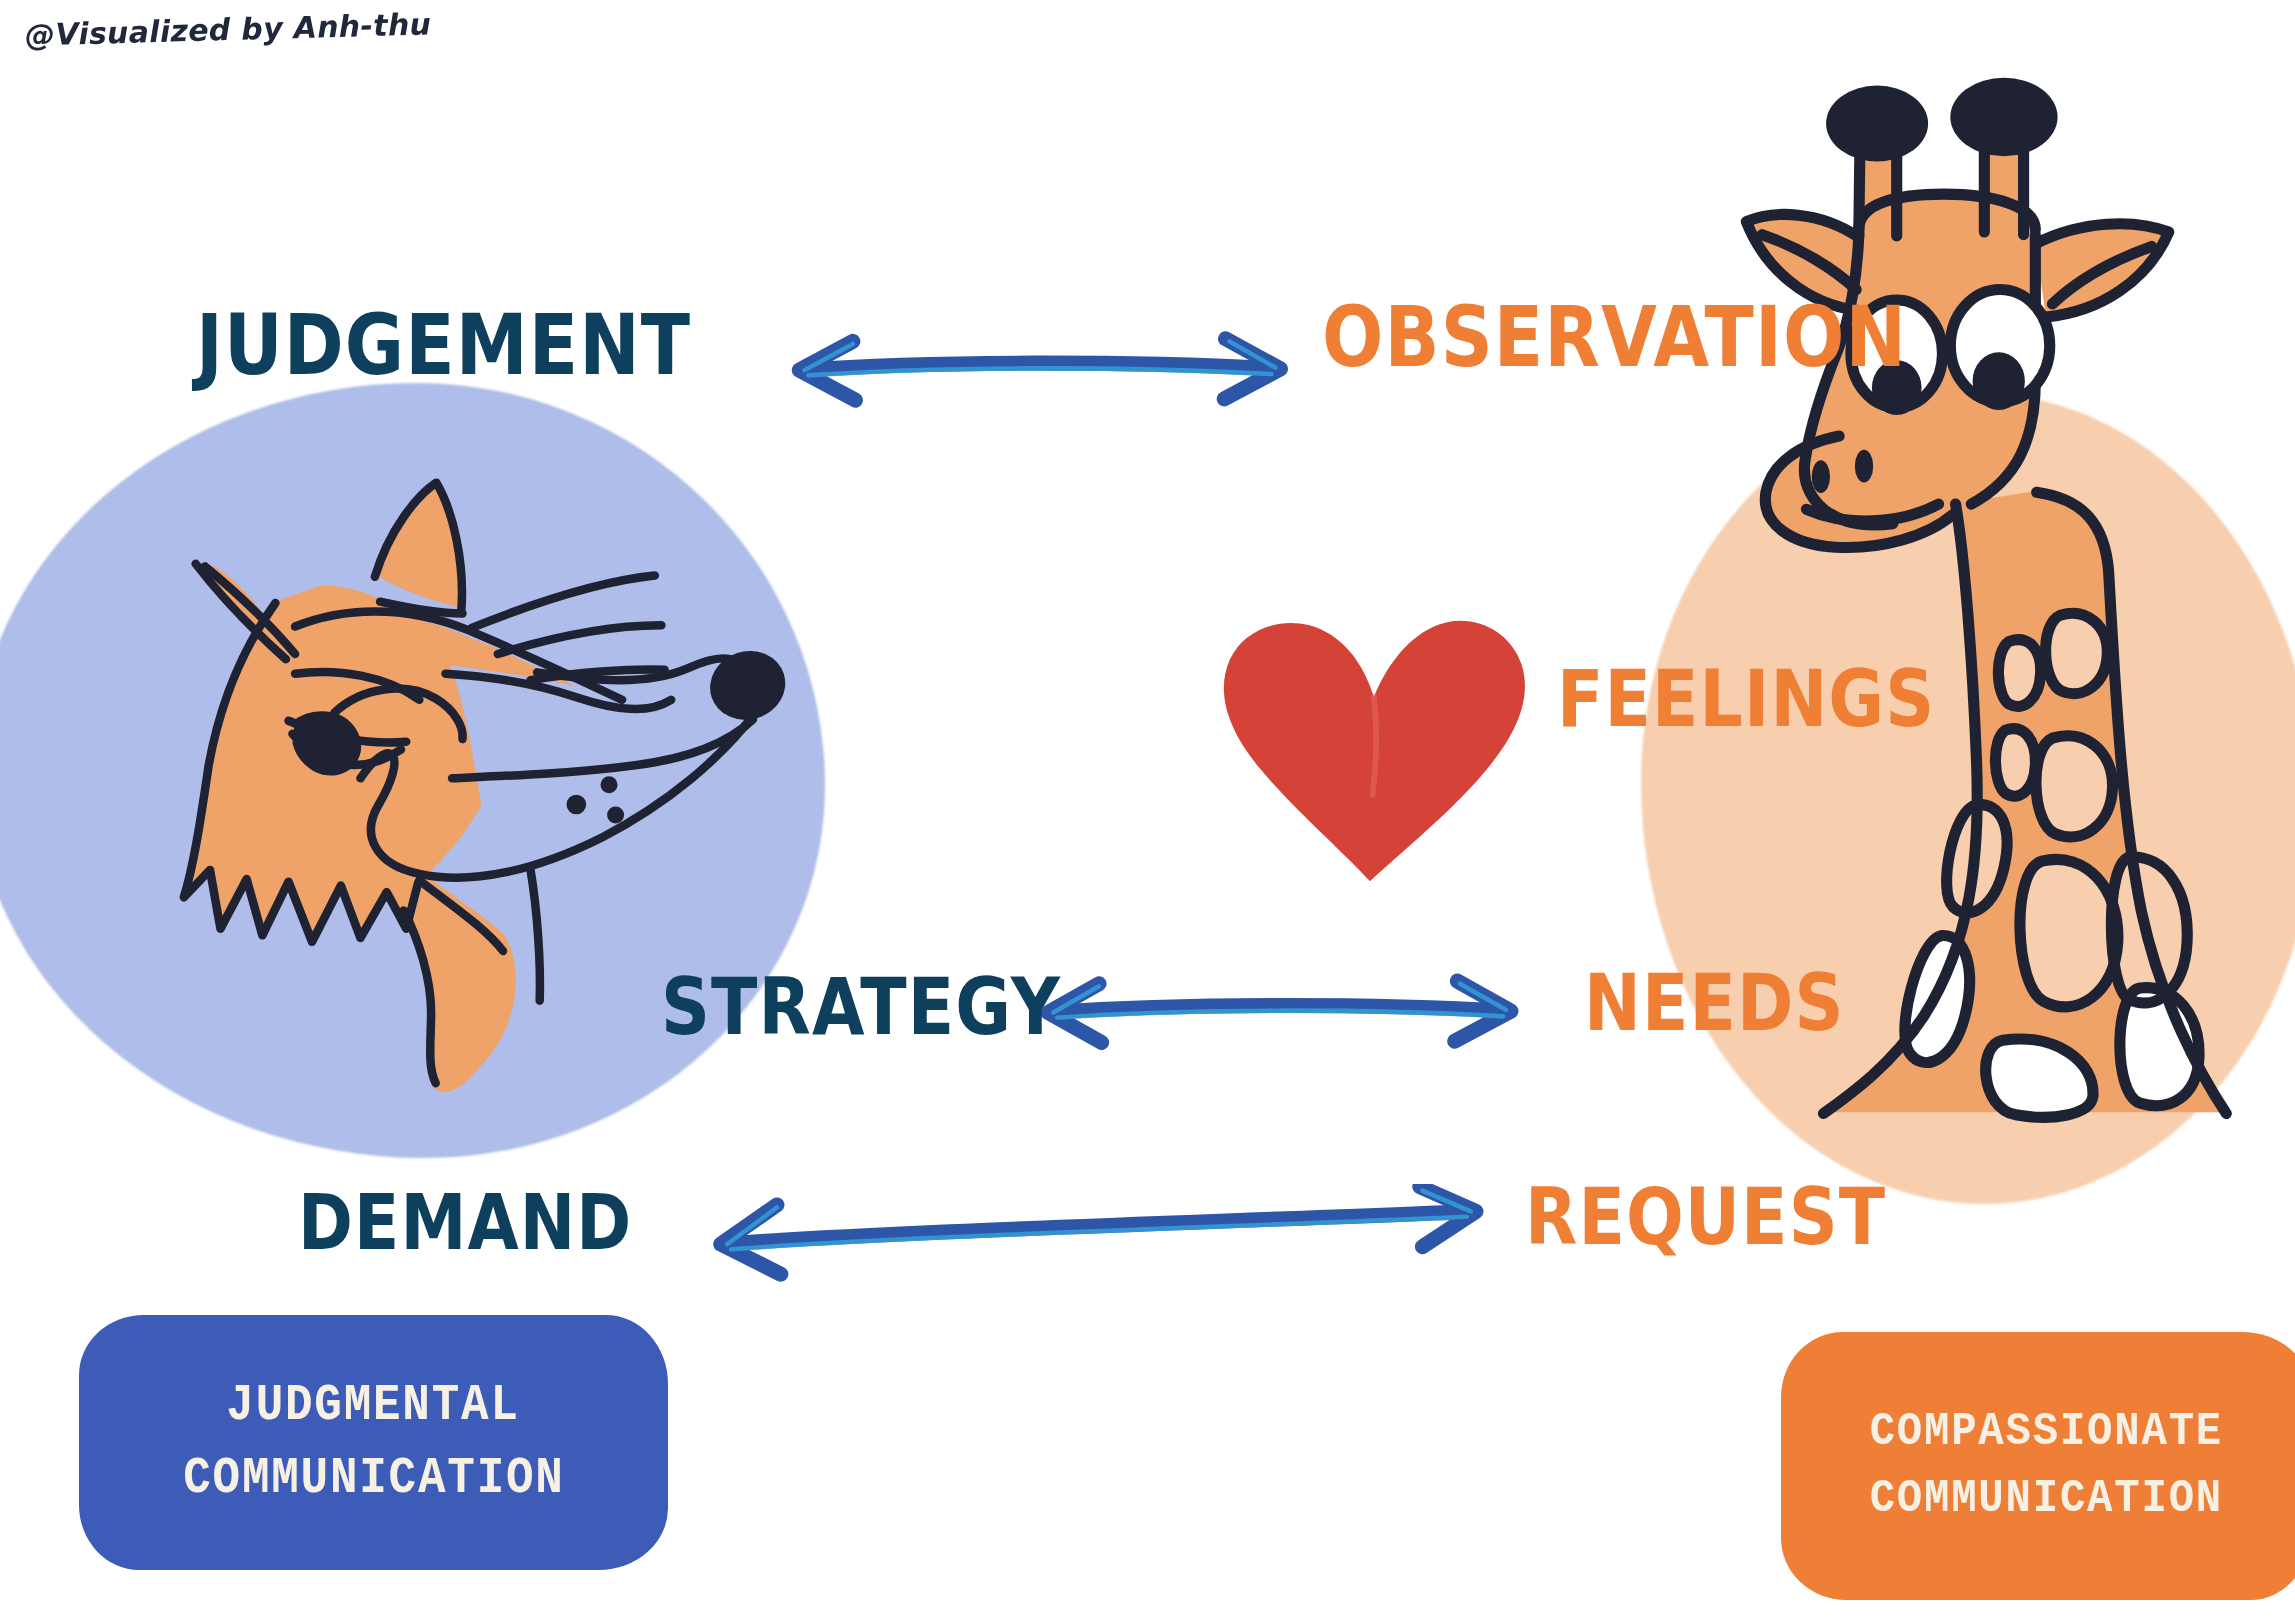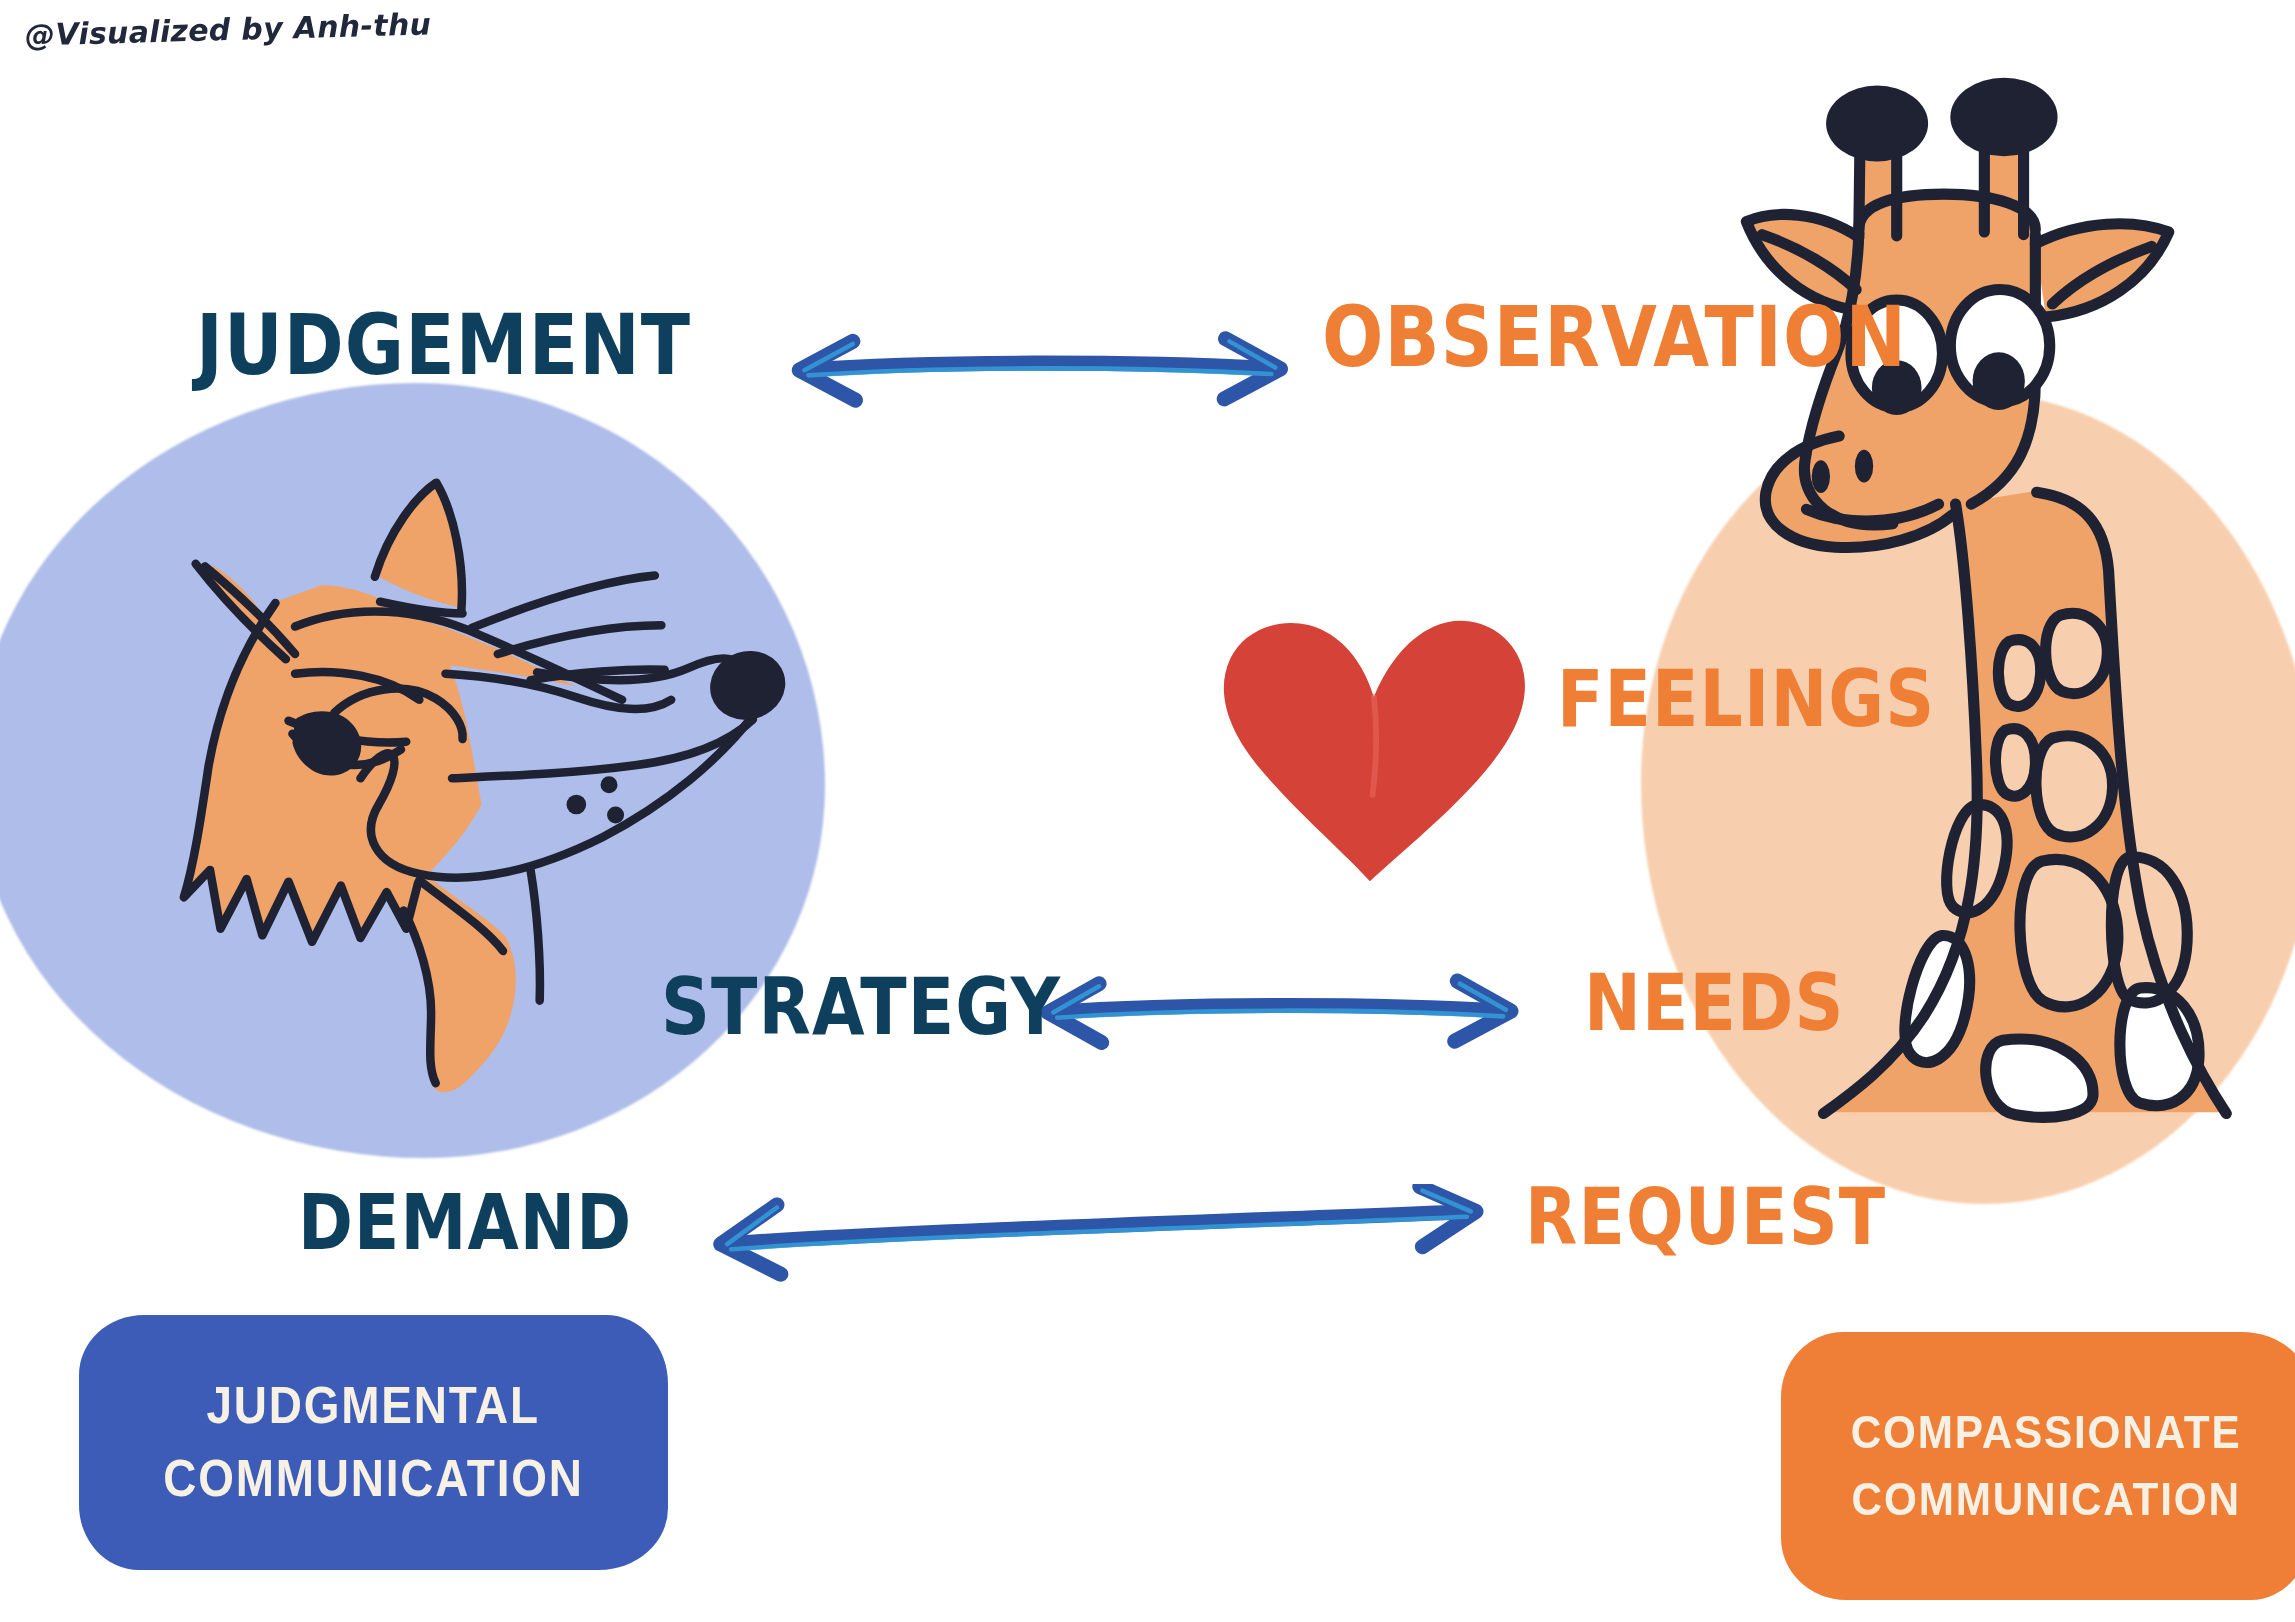--- a/index.html
+++ b/index.html
@@ -71,21 +71,21 @@
   
   #giraffe{position:absolute;left:1728px;top:72px;width:582px;height:1178px;}
 
   
   .badge{
     position:absolute;
     display:flex;flex-direction:column;
     align-items:center;justify-content:center;
     text-align:center;
     color:#f6f1e4;
-    font-family:Liberation Sans, sans-serif;
+    font-family:Liberation Mono, monospace;
     font-weight:700;
     letter-spacing:2px;
     line-height:1.42;
   }
   .badge span{transform:scaleX(.9);display:block;}
   #badge-left{
     left:79px;top:1315px;width:589px;height:255px;
     background:#3c5cb8;
     border-radius:65px 62px 69px 60px / 60px 69px 62px 65px;
     font-size:51px;

